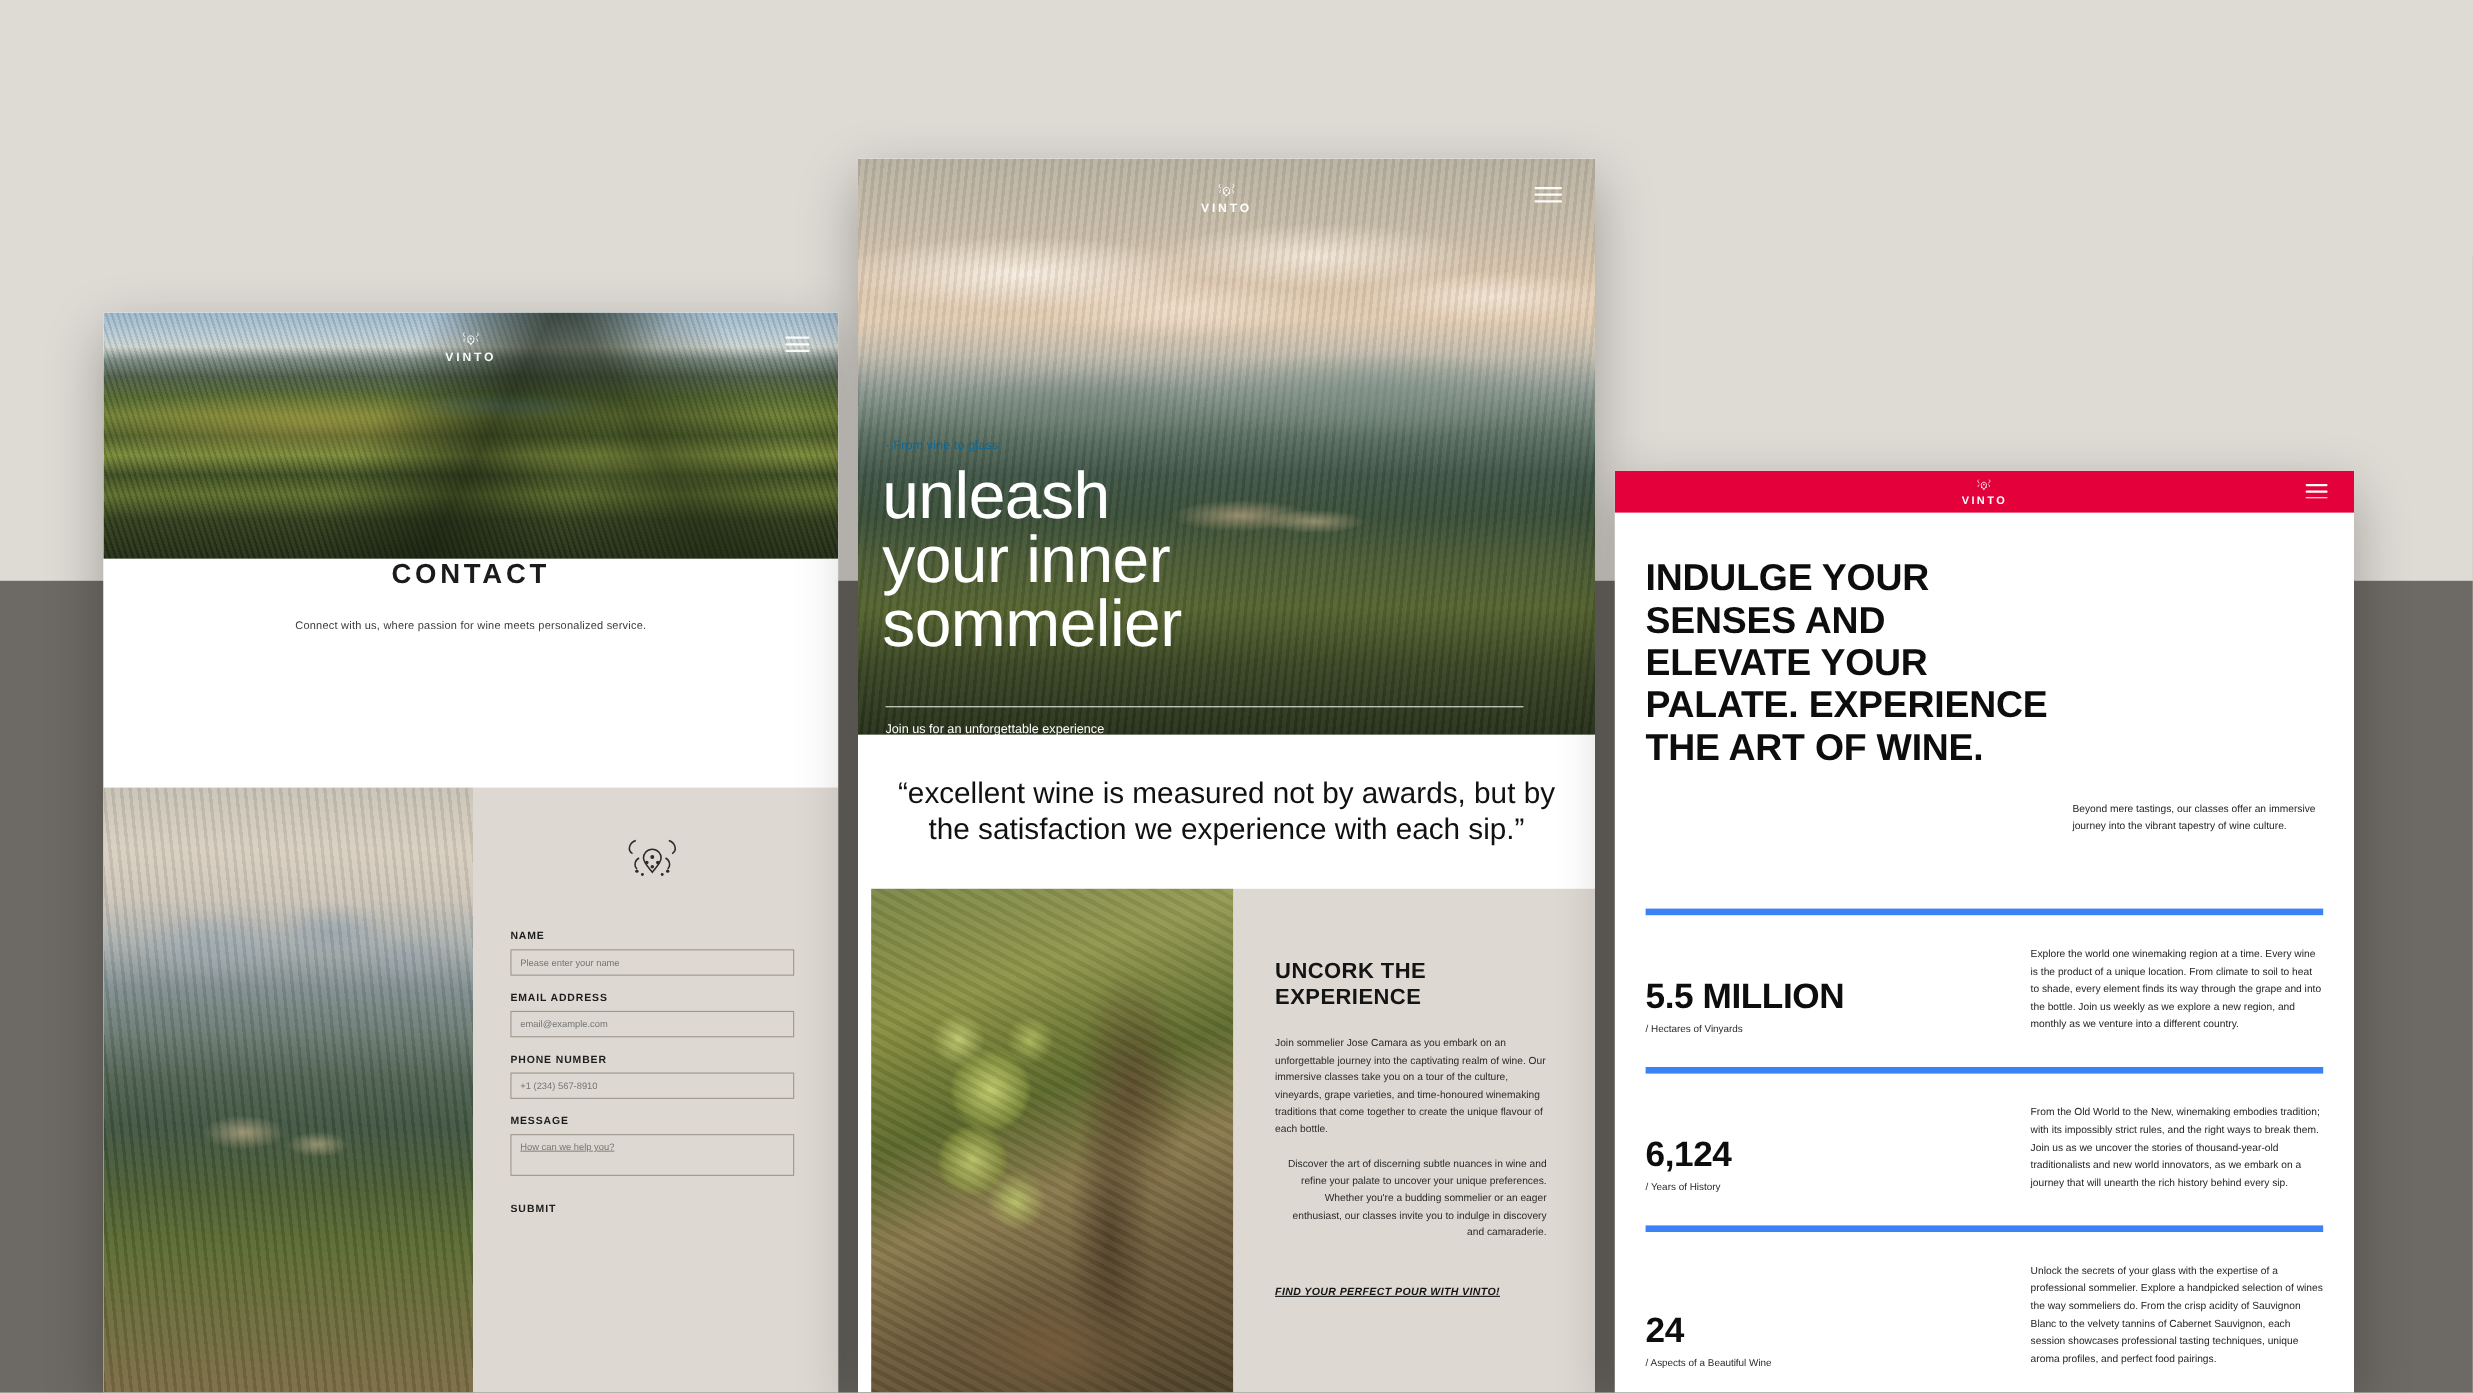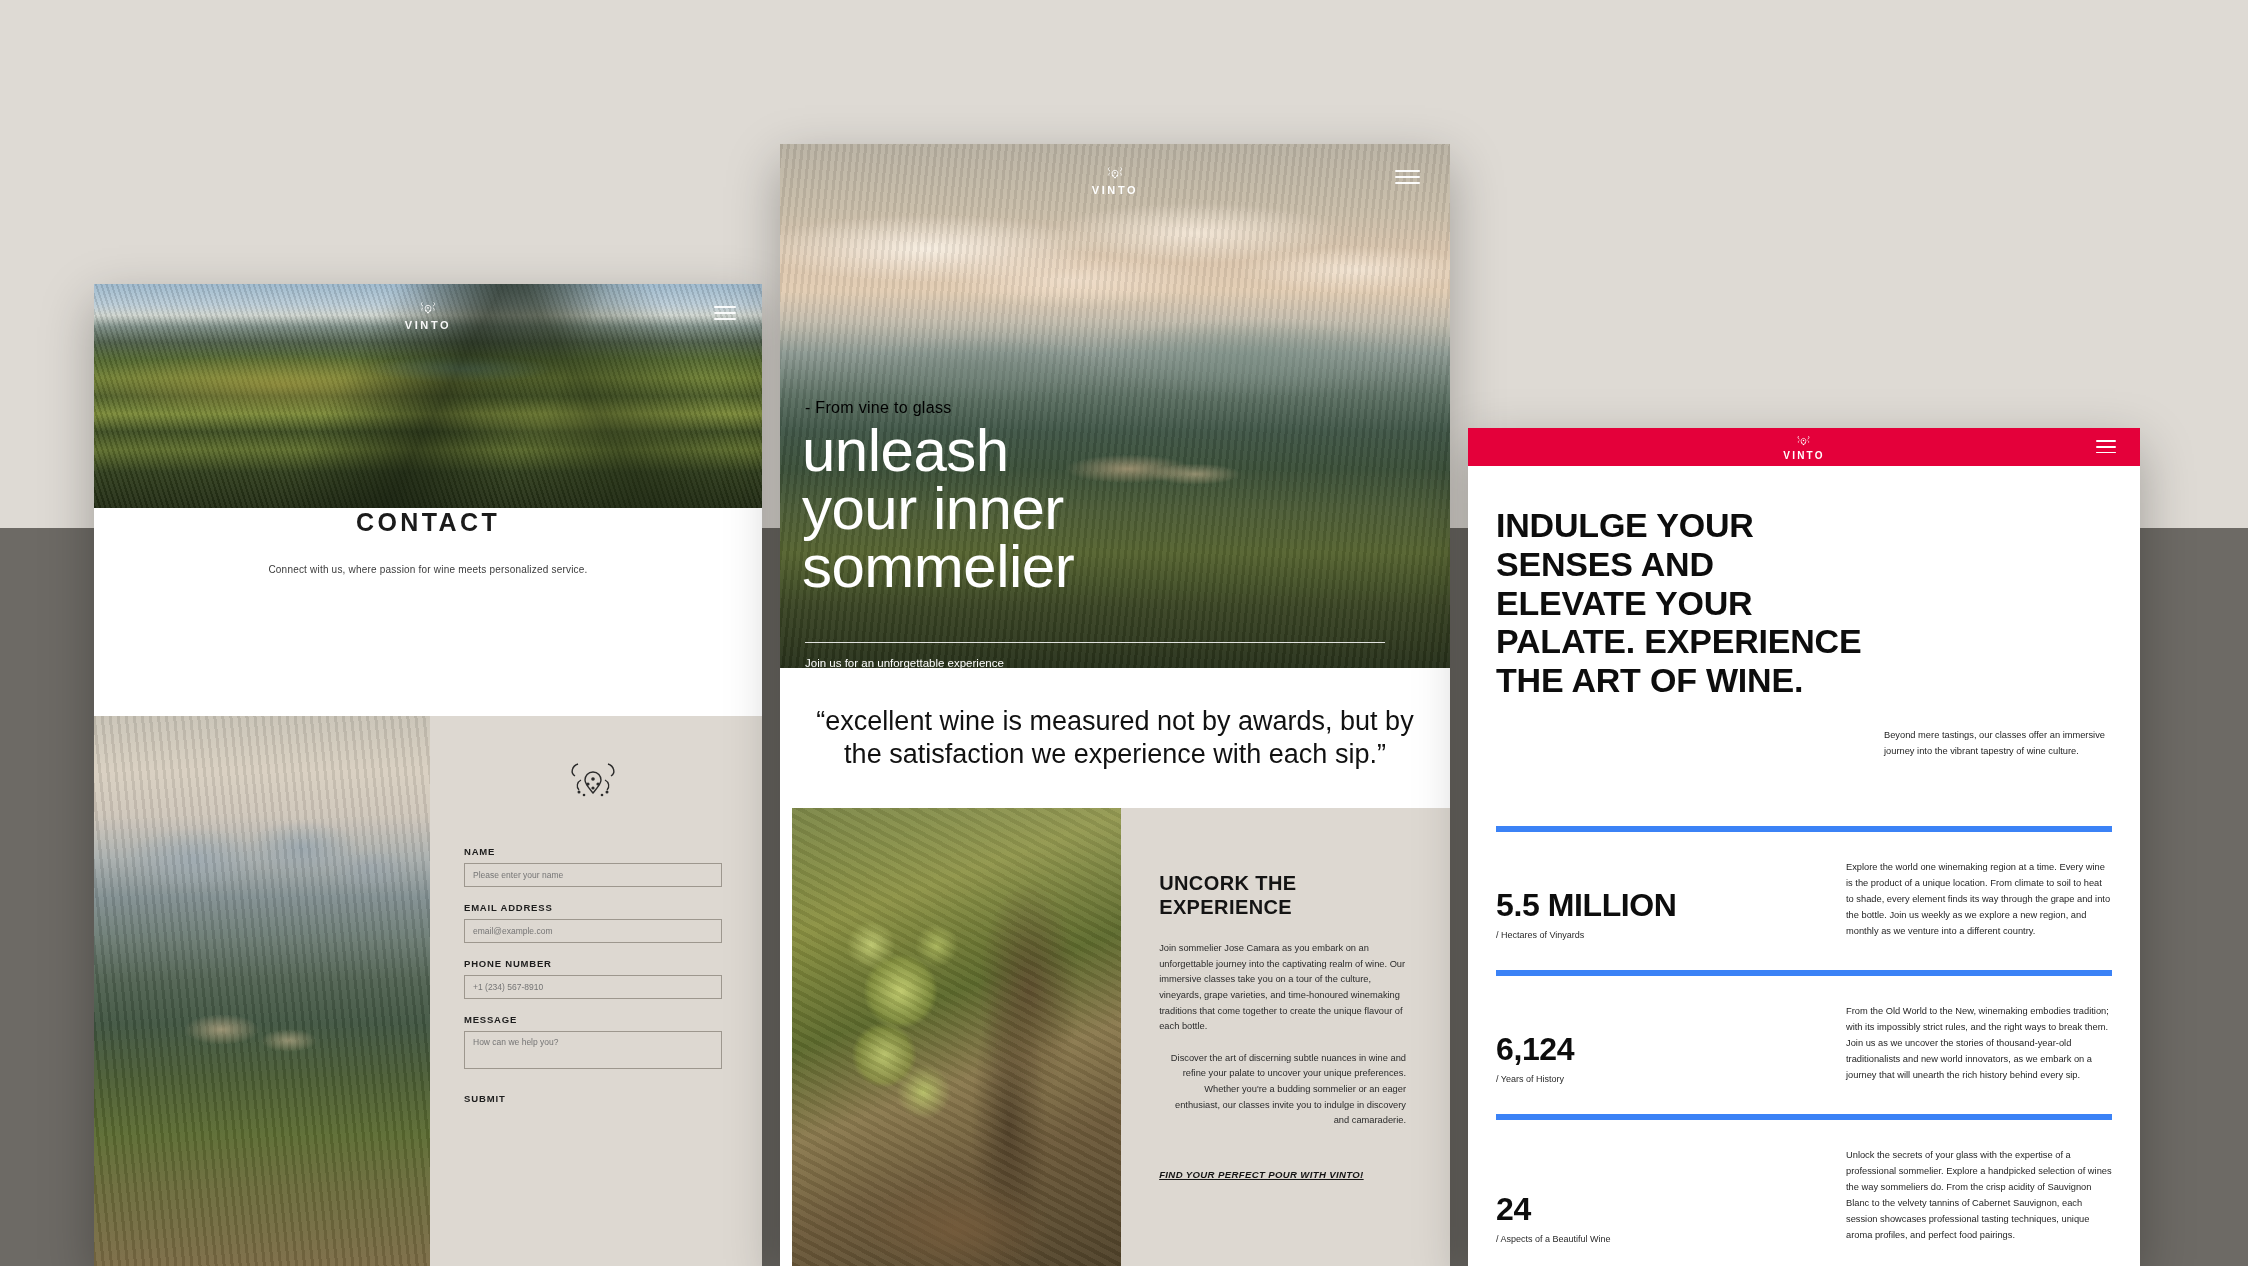--- a/index.html
+++ b/index.html
@@ -154,33 +154,33 @@
 
   .l-body { position:absolute; left:0; top:432px; width:668px; height:550px; display:flex; }
   .l-photo2 { width:336px; height:550px; }
   .l-form   { width:332px; height:550px; background:#ddd8d1; padding:34px 40px 0 34px; }
   .ornament { width:54px; height:46px; margin:8px auto 42px auto; display:block; }
   .field-label { font-size:9.5px; font-weight:700; letter-spacing:.8px; color:#1d1d1d;
                  margin-bottom:6px; text-transform:uppercase; }
   .field-input { width:100%; height:24px; background:transparent; border:1px solid #9d978e;
                  font-size:8.5px; color:#8d877e; padding:0 8px; font-family:inherit;
                  margin-bottom:15px; }
-  .field-area { height:38px; padding-top:5px; resize:none; }
+  .field-area { height:38px; padding-top:5px; resize:none;text-decoration:underline; }
   .submit-btn { font-size:9.5px; font-weight:700; letter-spacing:.9px; color:#1d1d1d;
                 background:none; border:0; padding:0; cursor:pointer; font-family:inherit;
                 text-transform:uppercase; }
 
   
   .m-hero { position:absolute; left:0; top:0; width:670px; height:524px; }
   .m-nav  { height:72px; }
   .m-nav .brand { color:#fff; }
   .m-burger { right:30px; top:26px; }
   .m-burger span { background:rgba(255,255,255,.95); width:25px; }
 
-  .m-eyebrow { position:absolute; left:25px; top:255px; color:#000000; font-size:16px;
+  .m-eyebrow { position:absolute; left:25px; top:255px; color:#0369a1; font-size:11px;
                letter-spacing:.3px; z-index:4; }
   .m-title { position:absolute; left:22px; top:278px; z-index:4; color:#fff;
              font-size:60px; line-height:.97; font-weight:400; letter-spacing:-.5px;
              text-transform:lowercase; }
   .m-rule { position:absolute; left:25px; top:498px; width:580px; height:1px;
             background:rgba(255,255,255,.85); z-index:4; }
   .m-tag { position:absolute; left:25px; top:513px; color:#fff; font-size:11.5px; z-index:4; }
 
   .m-quote { position:absolute; left:0; top:524px; width:670px; height:140px; background:#fff;
              display:flex; align-items:center; justify-content:center; }

